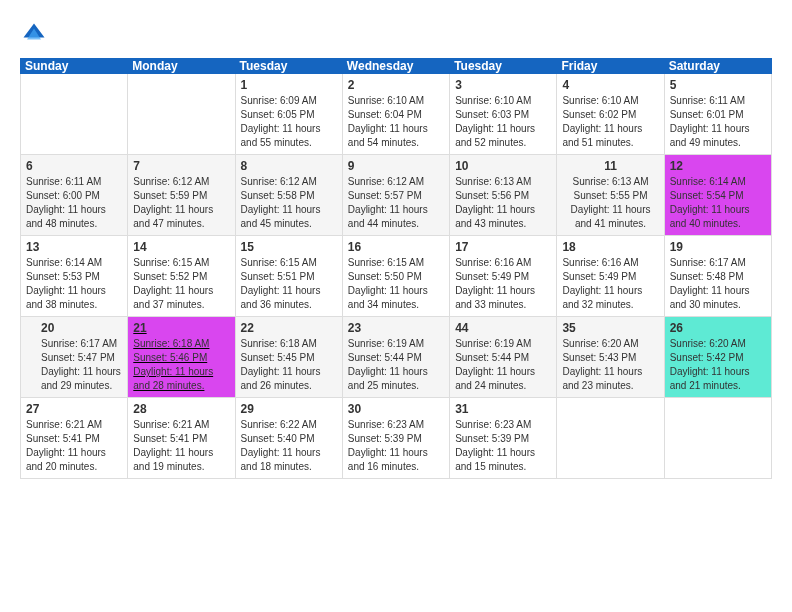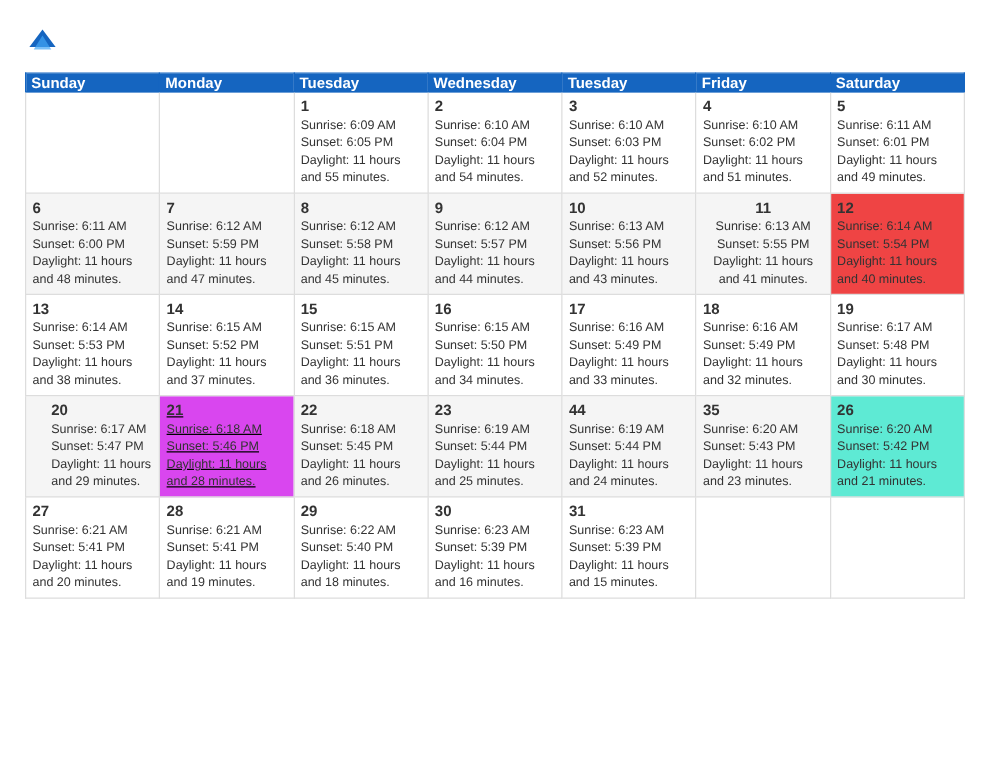--- a/index.html
+++ b/index.html
@@ -161,21 +161,21 @@
           <div class="day-info">Sunrise: 6:12 AM<br>Sunset: 5:57 PM<br>Daylight: 11 hours and 44 minutes.</div>
         </td>
         <td style="background-color: rgb(245, 245, 245);">
           <span class="day-number">10</span>
           <div class="day-info">Sunrise: 6:13 AM<br>Sunset: 5:56 PM<br>Daylight: 11 hours and 43 minutes.</div>
         </td>
         <td style="background-color: rgb(245, 245, 245); text-align: center;">
           <span class="day-number">11</span>
           <div class="day-info">Sunrise: 6:13 AM<br>Sunset: 5:55 PM<br>Daylight: 11 hours and 41 minutes.</div>
         </td>
-        <td style="background-color: #ef4444;">
+        <td style="background-color: #d946ef;">
           <span class="day-number">12</span>
           <div class="day-info">Sunrise: 6:14 AM<br>Sunset: 5:54 PM<br>Daylight: 11 hours and 40 minutes.</div>
         </td>
       </tr>
       <tr>
         <td>
           <span class="day-number">13</span>
           <div class="day-info">Sunrise: 6:14 AM<br>Sunset: 5:53 PM<br>Daylight: 11 hours and 38 minutes.</div>
         </td>
         <td>

